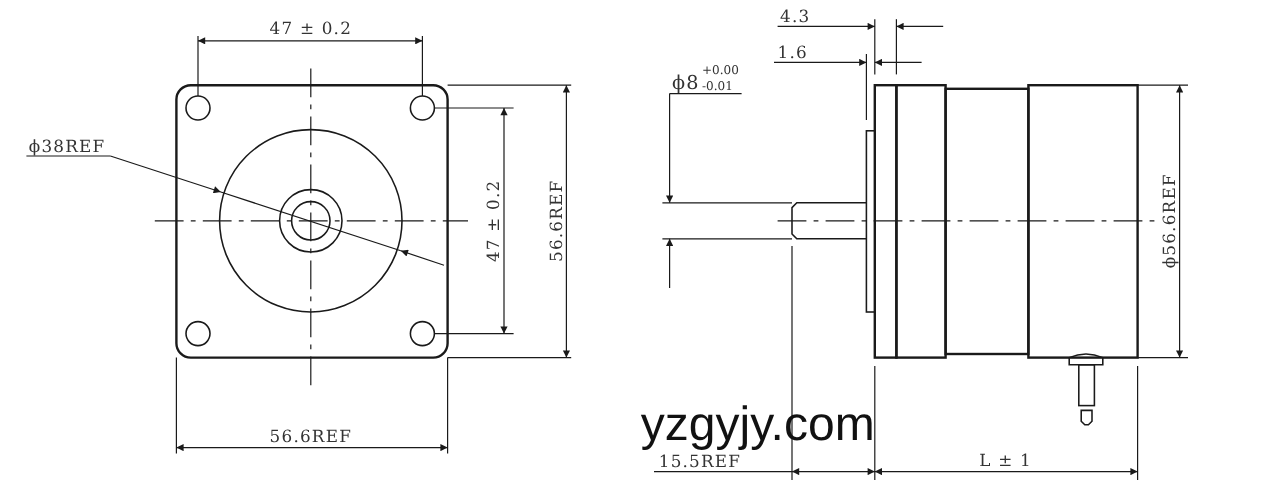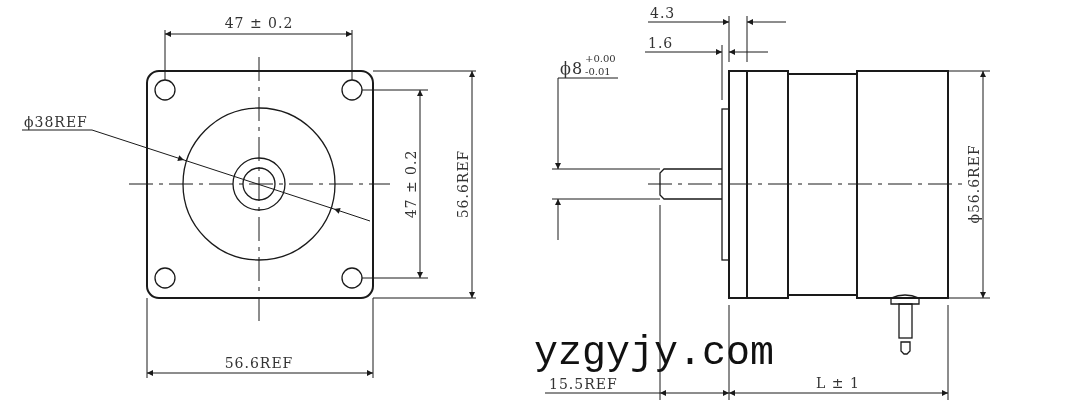--- a/index.html
+++ b/index.html
@@ -4,21 +4,21 @@
 <style>
   html, body { margin: 0; padding: 0; background: #ffffff; }
   body { width: 1065px; height: 406px; overflow: hidden; position: relative; }
   #canvas { position: absolute; left: 0; top: 0; width: 1065px; height: 406px; }
   .ln { stroke: #1a1a1a; stroke-width: 1.3; fill: none; }
   .thick { stroke: #1a1a1a; stroke-width: 2; fill: none; }
   .center { stroke: #1a1a1a; stroke-width: 1; fill: none; stroke-dasharray: 24 6 4 6; }
   .dim { stroke: #1a1a1a; stroke-width: 1; fill: none; }
   .txt { font-family: "DejaVu Serif", "Liberation Serif", serif; font-size: 14px; fill: #333; letter-spacing: 1px; }
   .txt-sm { font-family: "DejaVu Serif", "Liberation Serif", serif; font-size: 10px; fill: #333; }
-  .wm { position: absolute; left: 534px; top: 334px; font-family: Liberation Mono, monospace; font-size: 40px; color: #111; letter-spacing: 0px; line-height: 1; }
+  .wm { position: absolute; left: 534px; top: 334px; font-family: Liberation Sans, sans-serif; font-size: 40px; color: #111; letter-spacing: 0px; line-height: 1; }
 </style>
 </head>
 <body>
 
 <svg id="canvas" viewBox="0 0 1065 406" xmlns="http://www.w3.org/2000/svg">
   <defs>
     <marker id="arr" viewBox="0 0 10 10" refX="10" refY="5" markerWidth="16" markerHeight="6" markerUnits="userSpaceOnUse" orient="auto-start-reverse">
       <path d="M0,0 L10,5 L0,10 z" fill="#1a1a1a"></path>
     </marker>
   </defs>

